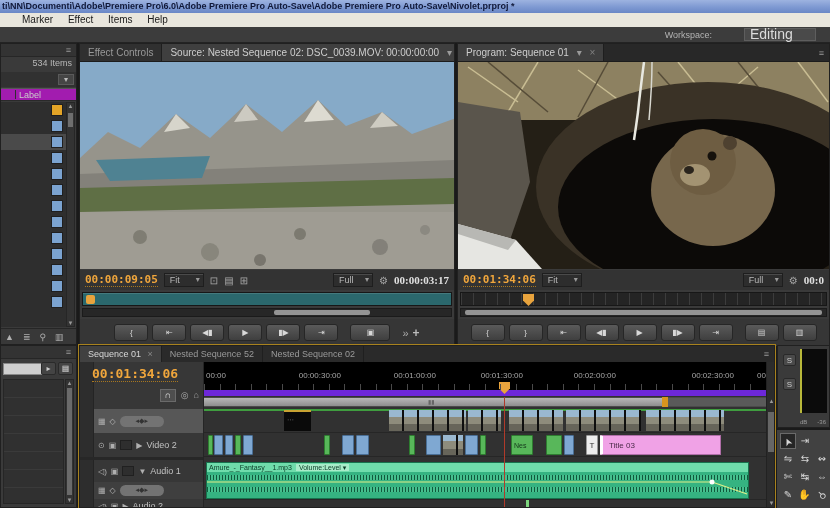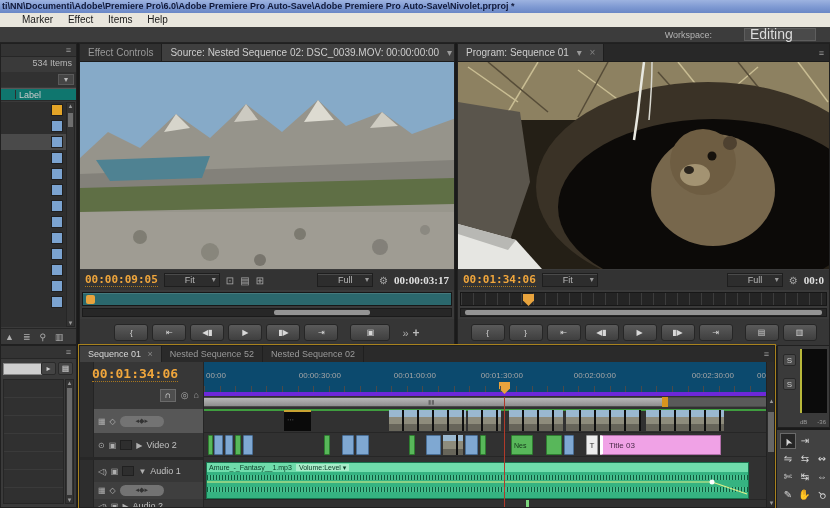--- a/index.html
+++ b/index.html
@@ -38,21 +38,21 @@
   
   .project { left:0; top:43px; width:77px; height:302px; }
   .proj-head { position:absolute; top:0; left:0; right:0; height:13px; background:#333;
     border-bottom:1px solid #262626; }
   .proj-head .pmenu { float:right; line-height:13px; }
   .proj-count { position:absolute; top:14px; right:4px; color:#b8b8b8; font-size:9px; }
   .proj-filter { position:absolute; top:28px; left:0; right:0; height:15px; background:#313131; }
   .proj-filter .ddbox { position:absolute; right:2px; top:2px; width:16px; height:11px;
     background:#454545; border:1px solid #5a5a5a; text-align:center; line-height:9px;
     font-size:8px; color:#bbb; }
-  .proj-colhead { position:absolute; top:44px; left:0; right:0; height:13px; background:#0f766e;
+  .proj-colhead { position:absolute; top:44px; left:0; right:0; height:13px; background:#a21caf;
     border-top:1px solid #575757; border-bottom:1px solid #2a2a2a; color:#ccc; font-size:9px;
     line-height:13px; padding-left:18px; }
   .proj-colhead i { position:absolute; left:14px; top:1px; bottom:1px; width:1px; background:#2e2e2e; }
   .proj-rows { position:absolute; top:58px; left:0; right:10px; bottom:17px; background:#2e2e2e;
     overflow:hidden; }
   .proj-row { height:16px; position:relative; }
   .proj-row.sel { background:#4a4a4a; }
   .swatch { position:absolute; left:50px; top:2px; width:12px; height:12px;
     border:1px solid #1f1f1f; }
   .proj-vscroll { position:absolute; top:58px; right:1px; width:9px; bottom:17px;
@@ -66,23 +66,23 @@
 
   
   .source { left:79px; top:43px; width:376px; height:302px; }
   .program { left:457px; top:43px; width:373px; height:302px; }
   .vidarea { position:absolute; left:0; top:18px; right:0; height:207px; background:#000; overflow:hidden; }
   .ctrlrow { position:absolute; left:0; top:226px; right:0; height:20px; background:#333;
     display:flex; align-items:center; padding:0 5px; gap:6px; overflow:hidden; }
   .tc { font-family:"DejaVu Sans Mono", monospace; font-size:11px; font-weight:bold; }
   .tc.cur { color:#f0a63c; border-bottom:1px dotted #a8771f; }
   .tc.dur { color:#e0e0e0;font-family:Liberation Serif, serif; }
-  .selbox { width:56px; height:14px; background:#2d2d2d; border:1px solid #1e1e1e;
+  .selbox { width:40px; height:14px; background:#2d2d2d; border:1px solid #1e1e1e;
     box-shadow:inset 0 1px 0 #4a4a4a; color:#b8b8b8; font-size:9px; line-height:12px;
-    padding-left:20px; position:relative; }
+    padding-left:5px; position:relative; }
   .selbox .dd { position:absolute; right:3px; top:0; font-size:8px; color:#999; }
   .cicon { color:#a8a8a8; font-size:10px; }
   .inout { position:absolute; left:2px; top:248px; right:2px; height:14px; background:#2b686d;
     border:1px solid #171717; box-shadow:inset 0 1px 0 rgba(255,255,255,.12); }
   .inout .mk { position:absolute; left:3px; top:2px; width:9px; height:9px; background:#e8a33d;
     border-radius:2px; }
   .miniruler { position:absolute; left:2px; top:248px; right:2px; height:14px; background:#242424;
     border:1px solid #171717;
     background-image:repeating-linear-gradient(90deg,#3c3c3c 0 1px,transparent 1px 12px); }
   .cti { position:absolute; width:11px; height:12px; background:#e8a33d;
@@ -135,22 +135,22 @@
     color:#e0e0e0; font-size:9px; text-align:center; line-height:11px; }
   .mico { color:#aaa; font-size:9px; }
   .trkhead { position:absolute; left:14px; right:0; display:flex; align-items:center; gap:4px;
     padding-left:4px; font-size:9px; color:#c2c2c2; }
   .thico { color:#b0b0b0; font-size:8px; }
   .thbox { width:12px; height:10px; background:#2e2e2e; border:1px solid #202020; }
   .kfpill { width:44px; height:11px; background:#737373; border-radius:6px; color:#333;
     font-size:7px; text-align:center; line-height:10px; }
   .tl-content { position:absolute; left:124px; top:0; width:562px; bottom:0; background:#313131;
     overflow:hidden; }
-  .ruler { position:absolute; left:0; top:0; right:0; height:34px; background:#0c4a6e;
-    border-bottom:4px solid #6d28d9; }
+  .ruler { position:absolute; left:0; top:0; right:0; height:34px; background:#000000;
+    border-bottom:6px solid #6d28d9; }
   .ruler::after { content:""; position:absolute; left:0; right:0; bottom:0; height:6px;
     background:repeating-linear-gradient(90deg,#4a4a4a 0 1px,transparent 1px 15.6px); }
   .rlab { position:absolute; top:9px; width:60px; text-align:right; color:#a6a6a6; font-size:8px; }
   .workarea { position:absolute; left:0; top:35px; right:0; height:10px; background:#4a4a4a; }
   .workarea .bar { position:absolute; left:0; top:1px; width:458px; height:8px;
     background:linear-gradient(#b8b8b8,#8e8e8e); }
   .workarea .cap { position:absolute; left:458px; top:0; width:6px; height:10px; background:#d8941e; }
   .workarea .tail { position:absolute; left:464px; top:1px; right:0; height:8px; background:#5a5a5a; }
   .workarea .grip { position:absolute; left:224px; top:2px; color:#666; font-size:6px; line-height:6px; }
   .lane { position:absolute; left:0; right:0; background:#313131; border-bottom:1px solid #262626; }

